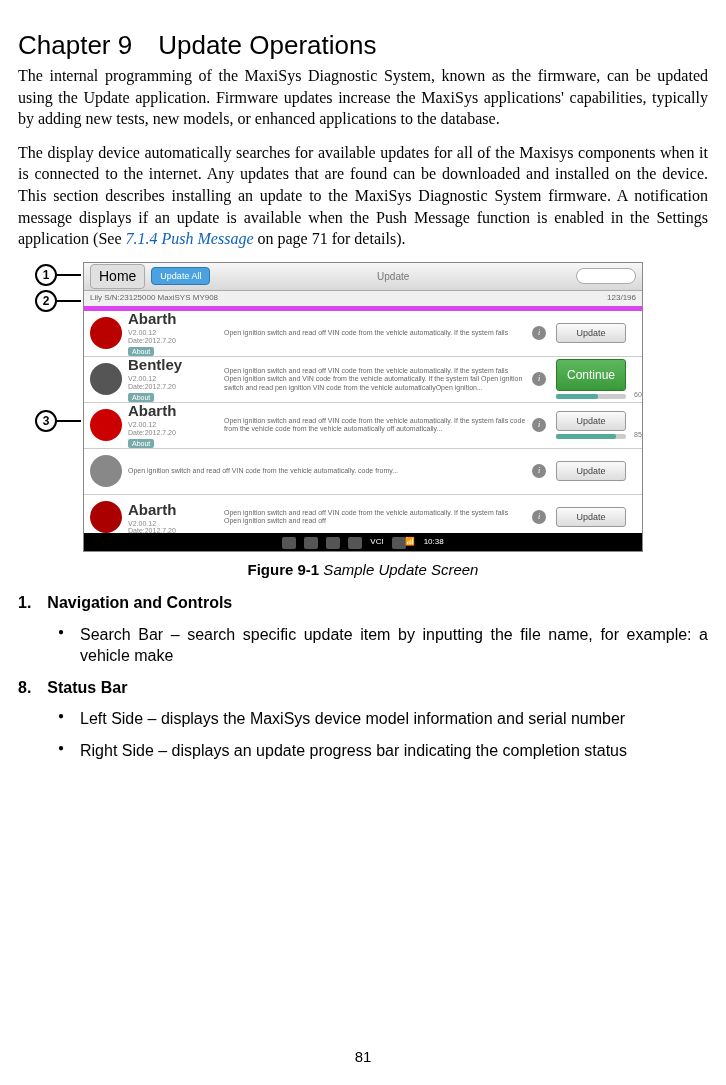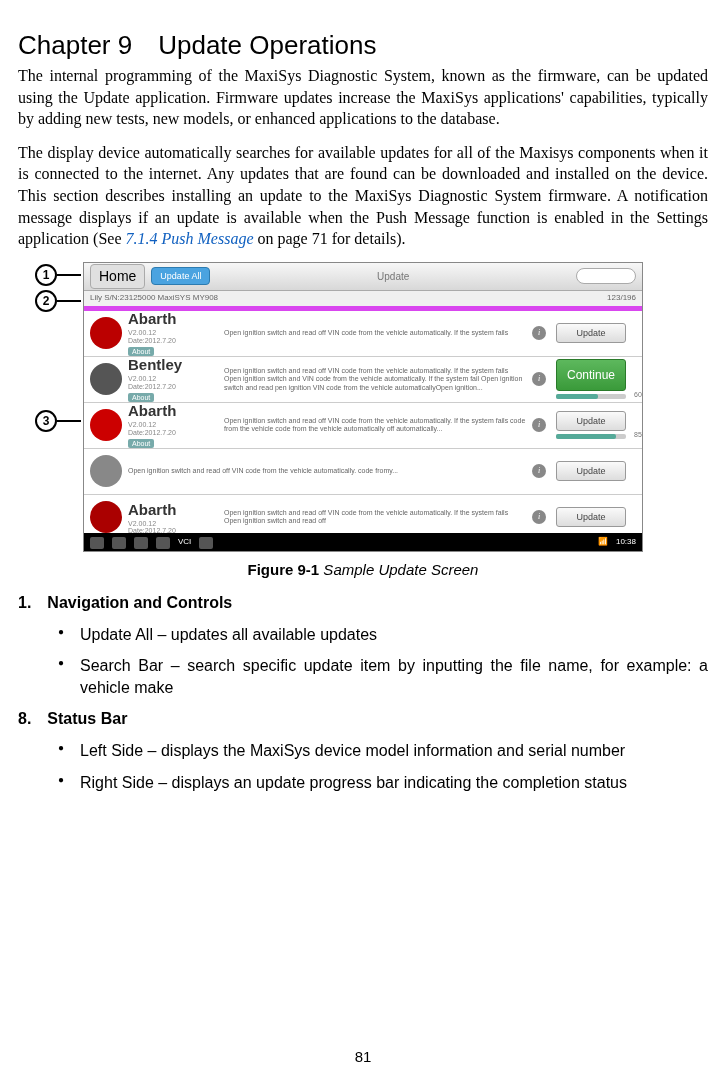--- a/index.html
+++ b/index.html
@@ -90,21 +90,21 @@
   .desc { flex:1; font-size:7px; color:#666; line-height:1.2;}
   .info-i { width:14px;height:14px;border-radius:50%;background:#888;color:#fff;display:flex;align-items:center;justify-content:center;font-size:8px;flex-shrink:0;margin-right:4px; font-style:italic; font-family:serif;}
   .act { width:80px; flex-shrink:0; }
   .upd-btn { background:linear-gradient(#fafafa,#ddd); border:1px solid #999; border-radius:3px; padding:3px 0; width:70px; text-align:center; font-size:9px; color:#444;}
   .cont-btn { background:linear-gradient(#5db85d,#3a9a3a); border:1px solid #2a7a2a; color:#fff; border-radius:3px; padding:7px 0; width:70px; text-align:center; font-size:12px;}
   .prog { margin-top:3px; width:70px; height:5px; background:#ccc; border-radius:2px; position:relative;}
   .prog .fill { height:100%; background:#5a9; border-radius:2px;}
   .prog .pct { position:absolute; right:-22px; top:-4px; font-size:7px; color:#777;}
   .bar-bottom {
     height:20px; background:#000; color:#fff;
-    display:flex; align-items:center; justify-content:space-between;
+    display:flex; align-items:center; justify-content:center;
     padding:0 6px; font-size:8px;
   }
   .bar-bottom .icons { display:flex; gap:8px; align-items:center;}
   .bic { width:14px; height:12px; background:#555; border-radius:2px;}
   .figure-caption { text-align:center; font-size:15px; margin:8px 0 12px 0;}
   .figure-caption .b { font-weight:bold;}
   .figure-caption .i { font-style:italic;}
   .num-head { font-weight:bold; margin:8px 0 10px 0; font-size:16px;}
   .bullets { margin-left:40px; }
   .bullets li { list-style:none; position:relative; margin-bottom:10px; text-align:justify; padding-left:22px;}
@@ -222,21 +222,20 @@
     </div>
   </div>
 </div>
 
 <p class="figure-caption">
   <span class="b">Figure 9-1</span><span class="i"> Sample Update Screen</span>
 </p>
 
 <p class="num-head">1. Navigation and Controls</p>
 <ul class="bullets" id="bullets1">
-    <li>Update All – updates all available updates</li>
     <li>Search Bar – search specific update item by inputting the file name, for example: a vehicle make</li>
   </ul>
 
 <p class="num-head">8. Status Bar</p>
 <ul class="bullets" id="bullets2">
     <li>Left Side – displays the MaxiSys device model information and serial number</li>
     <li>Right Side – displays an update progress bar indicating the completion status</li>
   </ul>
 
 <div class="pagenum">81</div>

